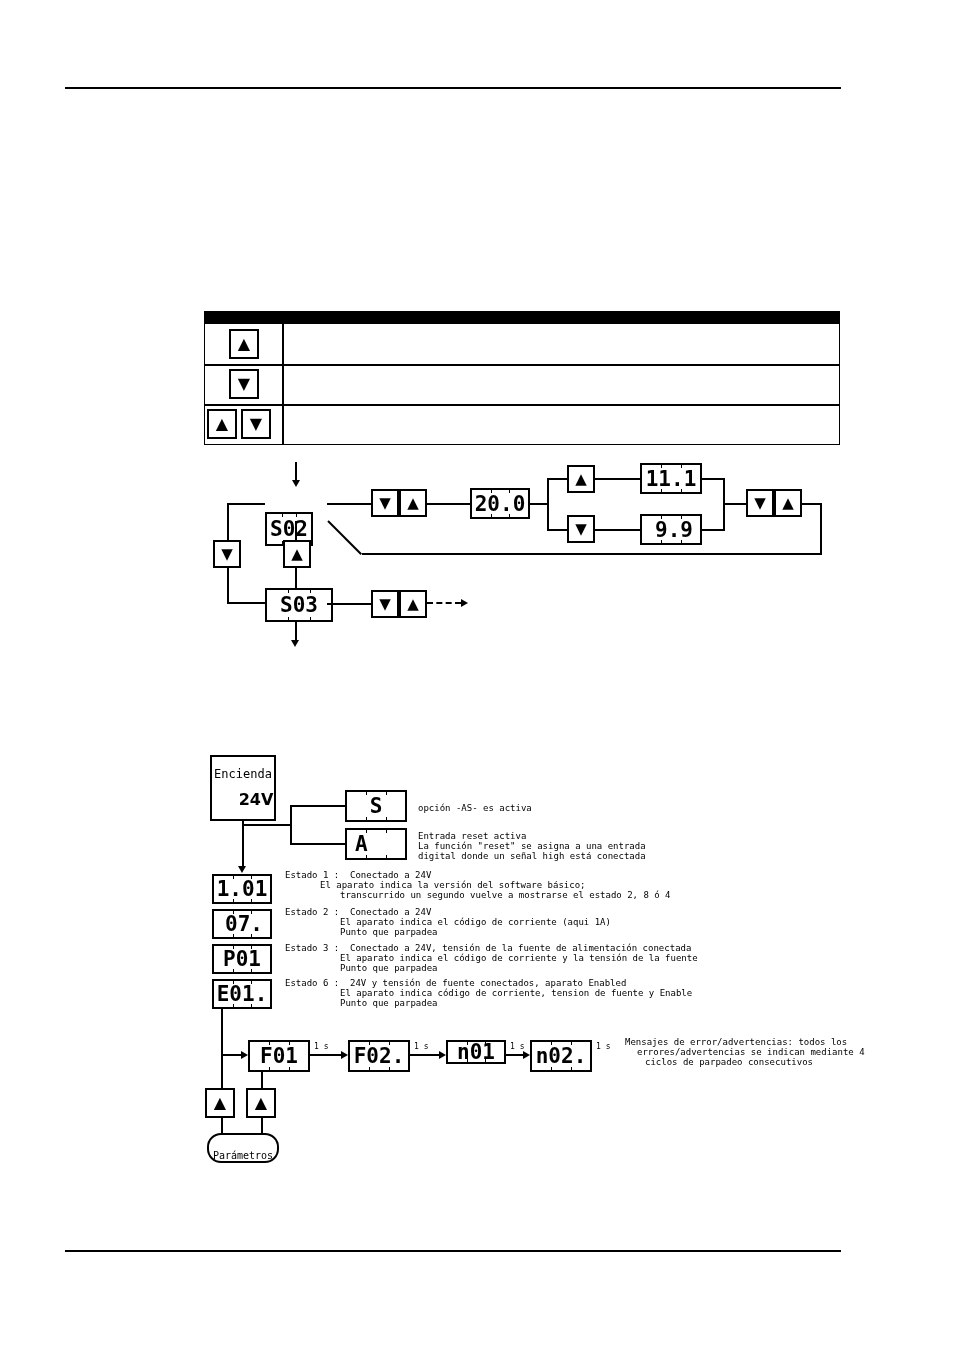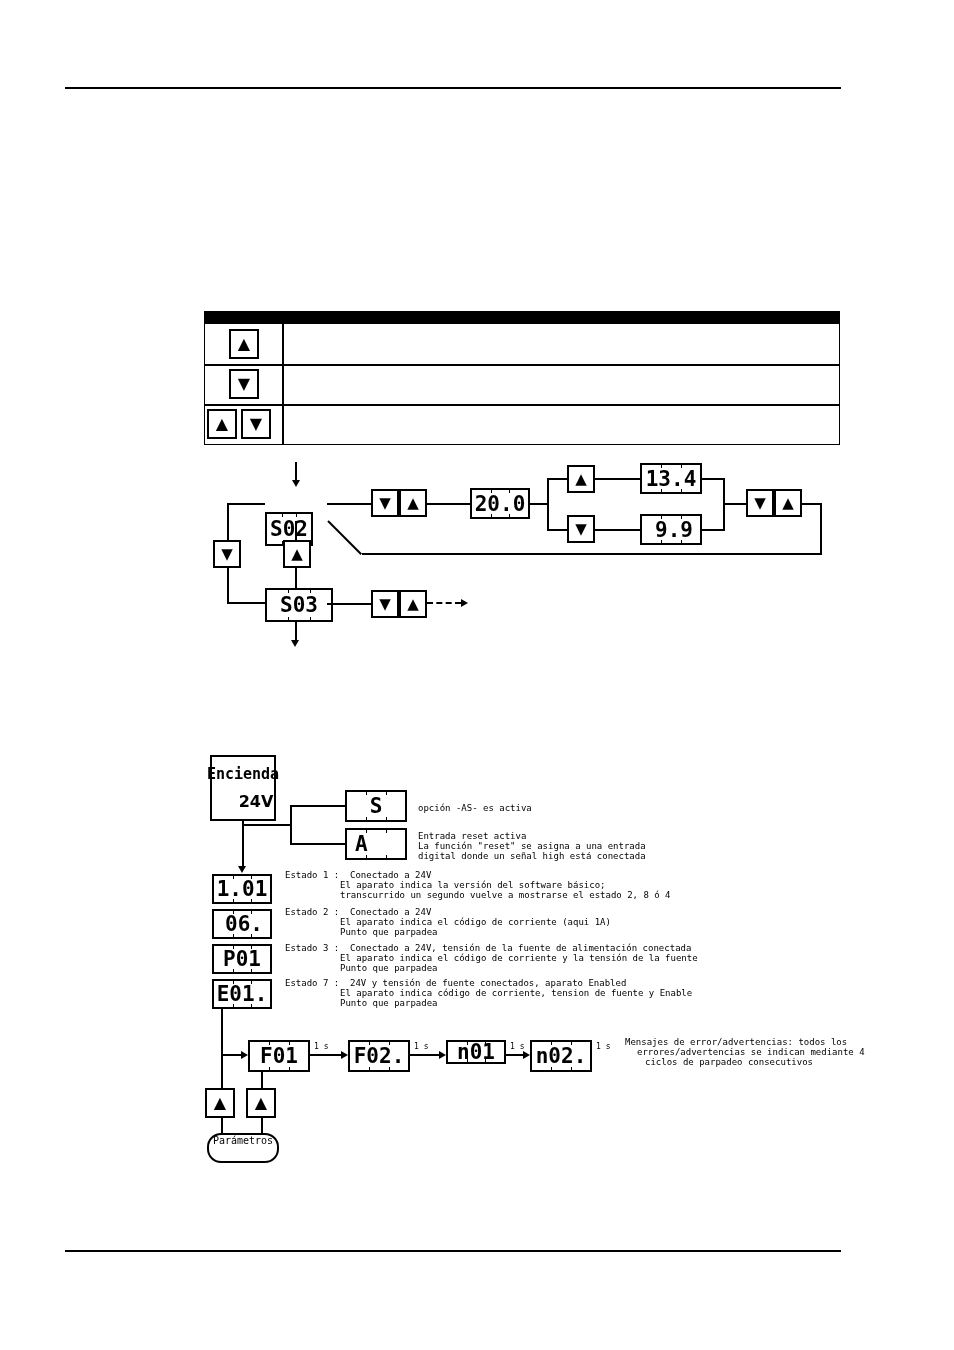--- a/index.html
+++ b/index.html
@@ -35,24 +35,24 @@
   .slabel { position:absolute; font-size:8px; white-space:pre; }
 
   .ah { position:absolute; width:0; height:0; }
   .ah-down  { border-left:4px solid transparent; border-right:4px solid transparent; border-top:7px solid #000; }
   .ah-right { border-top:4px solid transparent; border-bottom:4px solid transparent; border-left:7px solid #000; }
 
   .dash { position:absolute; height:0; border-top:2px dashed #000; }
   .diag { position:absolute; height:2px; background:#000; transform-origin:0 50%; }
 
   .enc { display:flex; flex-direction:column; align-items:center; justify-content:space-evenly; }
-  .enc-l1 { font-size:15px;font-weight:bold; }
+  .enc-l1 { font-size:12px; }
   .enc-l2 { font-size:16px; font-weight:bold; font-family:"DejaVu Sans","Liberation Sans",sans-serif;margin-left:26px; }
 
-  .pbox { display:flex; align-items:flex-start; justify-content:center; font-size:10px;border-radius:14px; }
+  .pbox { display:flex; align-items:flex-end; justify-content:center; font-size:10px;border-radius:14px; }
 
   .hdrbar { position:absolute; background:#000; }
 </style>
 </head>
 <body>
 
 <div class="page">
 
   <div class="rule" style="top:87px"></div>
   <div class="rule" style="top:1250px"></div>
@@ -109,21 +109,21 @@
       <span>▲</span>
     </div>
     <div class="key" style="left:567px;top:515px">
       <span>▼</span>
     </div>
 
     <div class="hl" style="left:595px;top:478px;width:45px"></div>
     <div class="hl" style="left:595px;top:529px;width:45px"></div>
 
     <div class="disp" style="left:640px;top:463px;width:62px;height:31px">
-      <span class="seg">13.4</span>
+      <span class="seg">11.1</span>
     </div>
     <div class="disp ar" style="left:640px;top:514px;width:62px;height:31px">
       <span class="seg">9.9</span>
     </div>
 
     <div class="hl" style="left:702px;top:478px;width:23px"></div>
     <div class="hl" style="left:702px;top:529px;width:23px"></div>
     <div class="vl" style="left:723px;top:478px;height:53px"></div>
     <div class="hl" style="left:723px;top:503px;width:23px"></div>
 
@@ -195,42 +195,42 @@
       <span class="seg">A</span>
     </div>
     <div class="note" style="left:418px;top:831px">Entrada reset activa</div>
     <div class="note" style="left:418px;top:841px">La función "reset" se asigna a una entrada</div>
     <div class="note" style="left:418px;top:851px">digital donde un señal high está conectada</div>
 
     <div class="disp" style="left:212px;top:874px;width:60px;height:30px">
       <span class="seg">1.01</span>
     </div>
     <div class="disp ar" style="left:212px;top:909px;width:60px;height:30px">
-      <span class="seg">06.</span>
+      <span class="seg">07.</span>
     </div>
     <div class="disp" style="left:212px;top:944px;width:60px;height:30px">
       <span class="seg">P01</span>
     </div>
     <div class="disp" style="left:212px;top:979px;width:60px;height:30px">
       <span class="seg">E01.</span>
     </div>
 
     <div class="note" style="left:285px;top:870px">Estado 1 :  Conectado a 24V</div>
-    <div class="note" style="left:340px;top:880px">El aparato indica la versión del software básico;</div>
+    <div class="note" style="left:320px;top:880px">El aparato indica la versión del software básico;</div>
     <div class="note" style="left:340px;top:890px">transcurrido un segundo vuelve a mostrarse el estado 2, 8 ó 4</div>
 
     <div class="note" style="left:285px;top:907px">Estado 2 :  Conectado a 24V</div>
     <div class="note" style="left:340px;top:917px">El aparato indica el código de corriente (aqui 1A)</div>
     <div class="note" style="left:340px;top:927px">Punto que parpadea</div>
 
     <div class="note" style="left:285px;top:943px">Estado 3 :  Conectado a 24V, tensión de la fuente de alimentación conectada</div>
     <div class="note" style="left:340px;top:953px">El aparato indica el código de corriente y la tensión de la fuente</div>
     <div class="note" style="left:340px;top:963px">Punto que parpadea</div>
 
-    <div class="note" style="left:285px;top:978px">Estado 7 :  24V y tensión de fuente conectados, aparato Enabled</div>
+    <div class="note" style="left:285px;top:978px">Estado 6 :  24V y tensión de fuente conectados, aparato Enabled</div>
     <div class="note" style="left:340px;top:988px">El aparato indica código de corriente, tension de fuente y Enable</div>
     <div class="note" style="left:340px;top:998px">Punto que parpadea</div>
 
     <div class="vl" style="left:221px;top:1009px;height:79px"></div>
     <div class="hl" style="left:223px;top:1054px;width:19px"></div>
     <div class="ah ah-right" style="left:241px;top:1051px"></div>
 
     <div class="disp" style="left:248px;top:1040px;width:62px;height:32px">
       <span class="seg">F01</span>
     </div>

